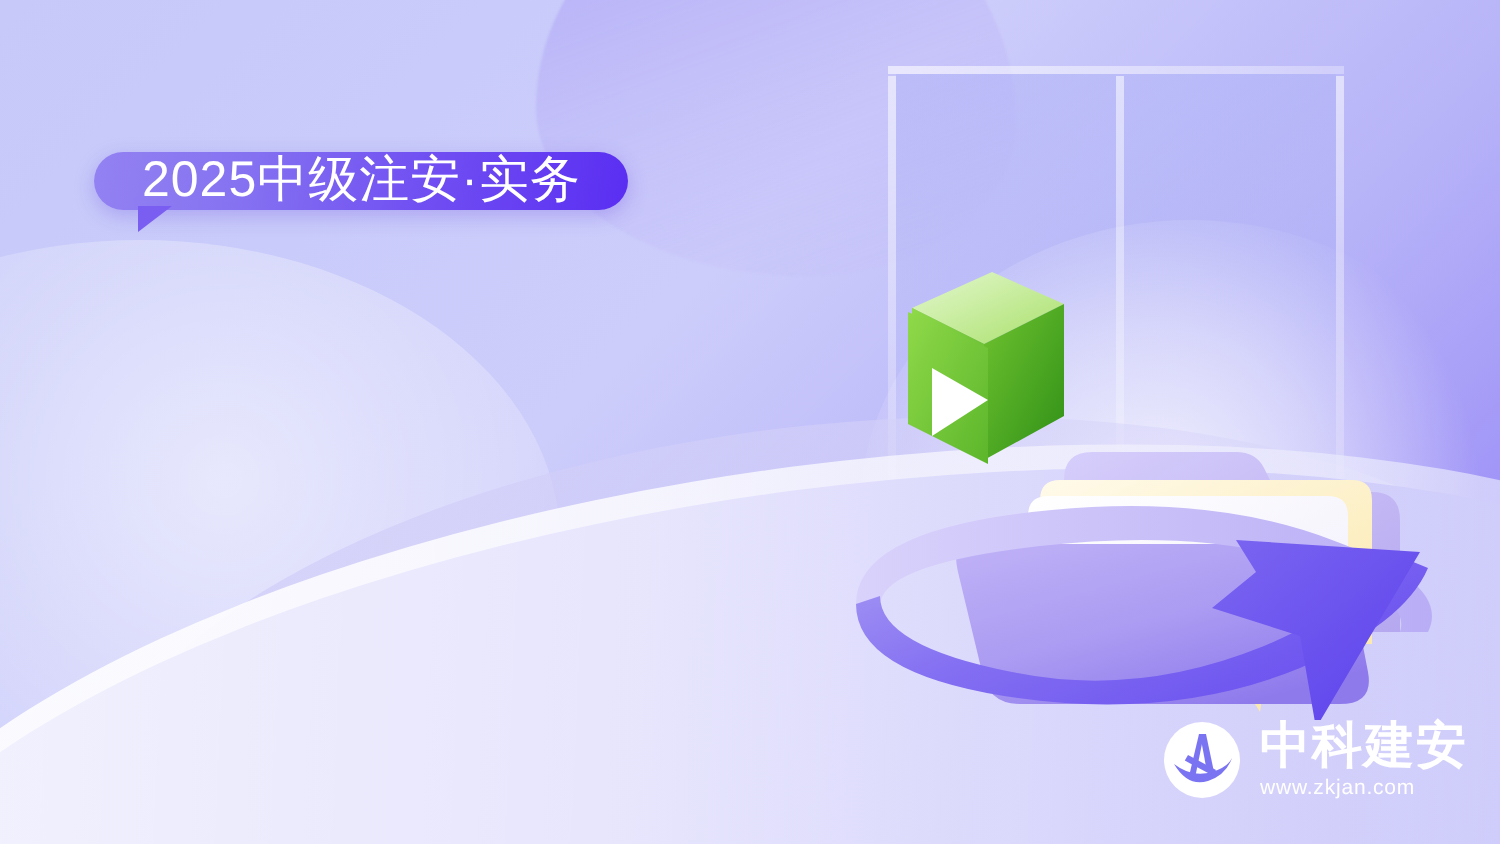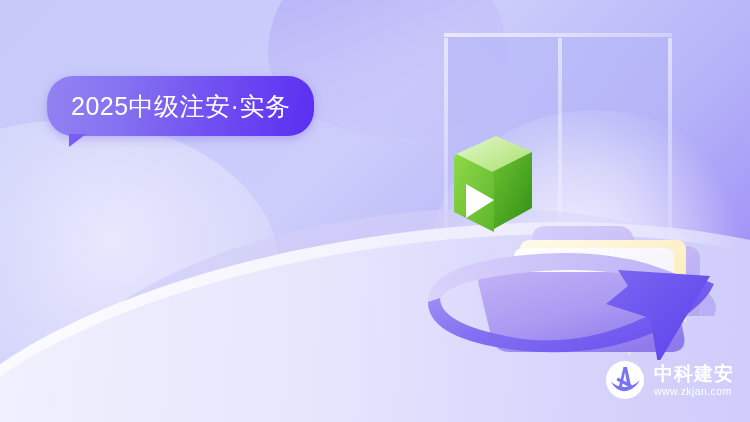--- a/index.html
+++ b/index.html
@@ -114,21 +114,21 @@
   .pill-wrap {
     position: absolute;
     left: 47px;
     top: 76px;
   }
   .pill {
     position: relative;
     display: flex;
     align-items: center;
     justify-content: center;
-    height: 60px;
+    height: 29px;
     padding: 0 24px;
     border-radius: 26px;
     background: linear-gradient(100deg, #9382f2 0%, #8572f1 28%, #6f4df2 64%, #5a2ef2 100%);
     box-shadow: 0 3px 10px rgba(86,52,225,0.25);
   }
   .pill-text {
     color: #ffffff;
     font-size: 25px;
     font-weight: 400;
     letter-spacing: 0.5px;
@@ -223,21 +223,21 @@
     gap: 9px;
   }
   .brand-mark {
     width: 40px;
     height: 40px;
     flex: 0 0 auto;
   }
   .brand-txt { display: flex; flex-direction: column; gap: 3px; }
   .brand-name {
     color: #ffffff;
-    font-size: 19px;
+    font-size: 25px;
     font-weight: 700;
     letter-spacing: 1px;
     line-height: 1;
   }
   .brand-url {
     color: #ffffff;
     font-size: 10.5px;
     letter-spacing: 0.4px;
     line-height: 1;
   }

